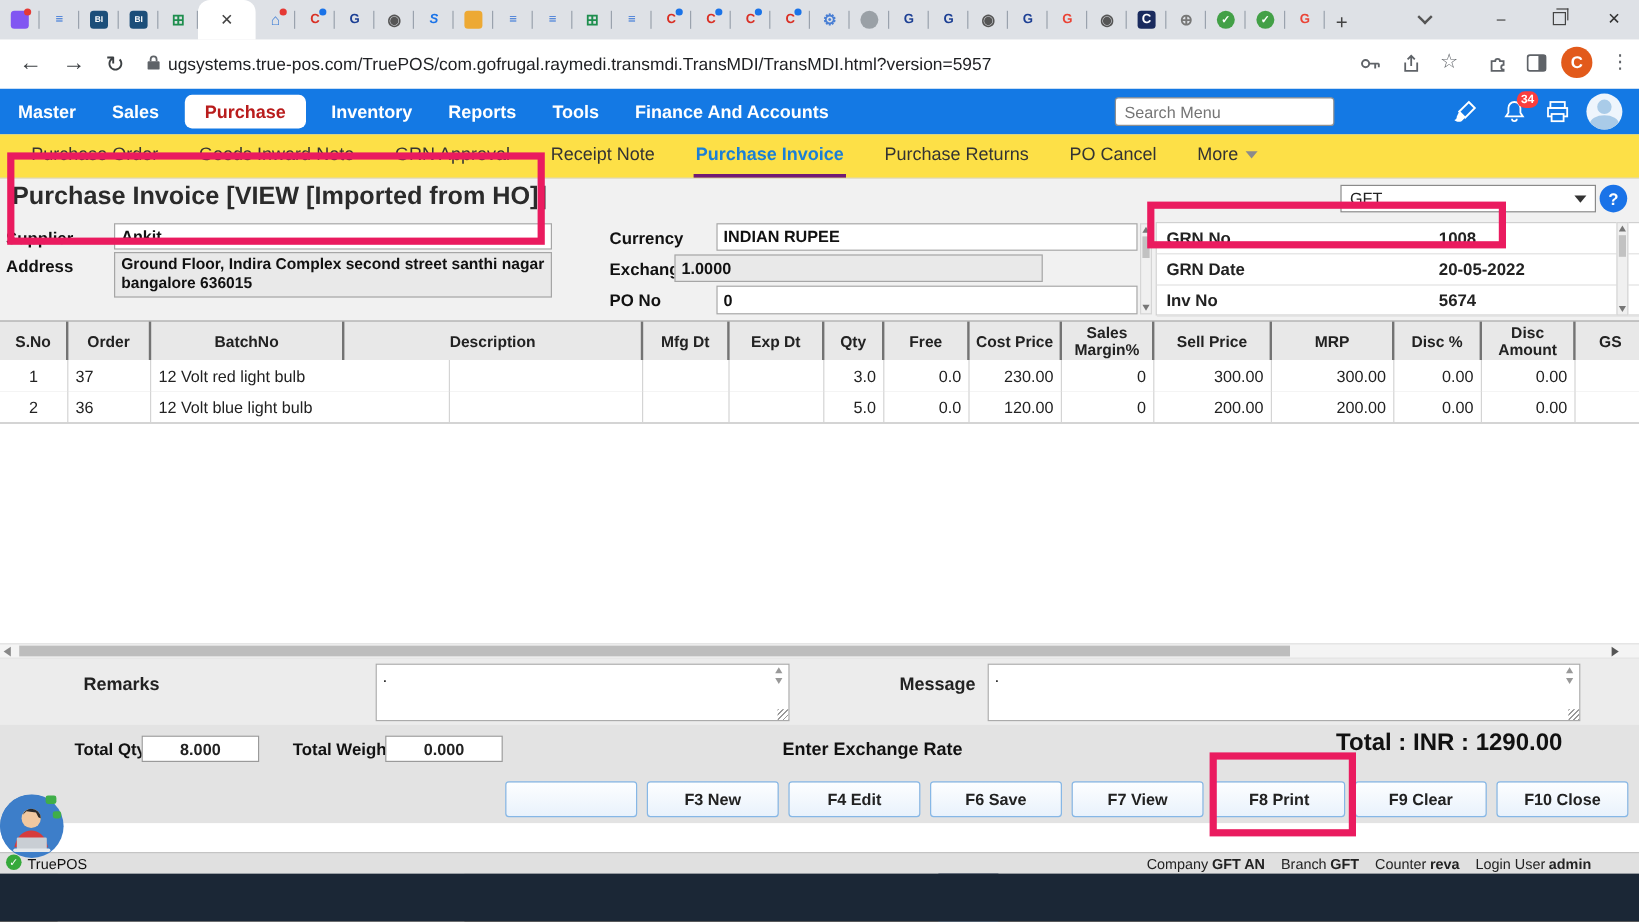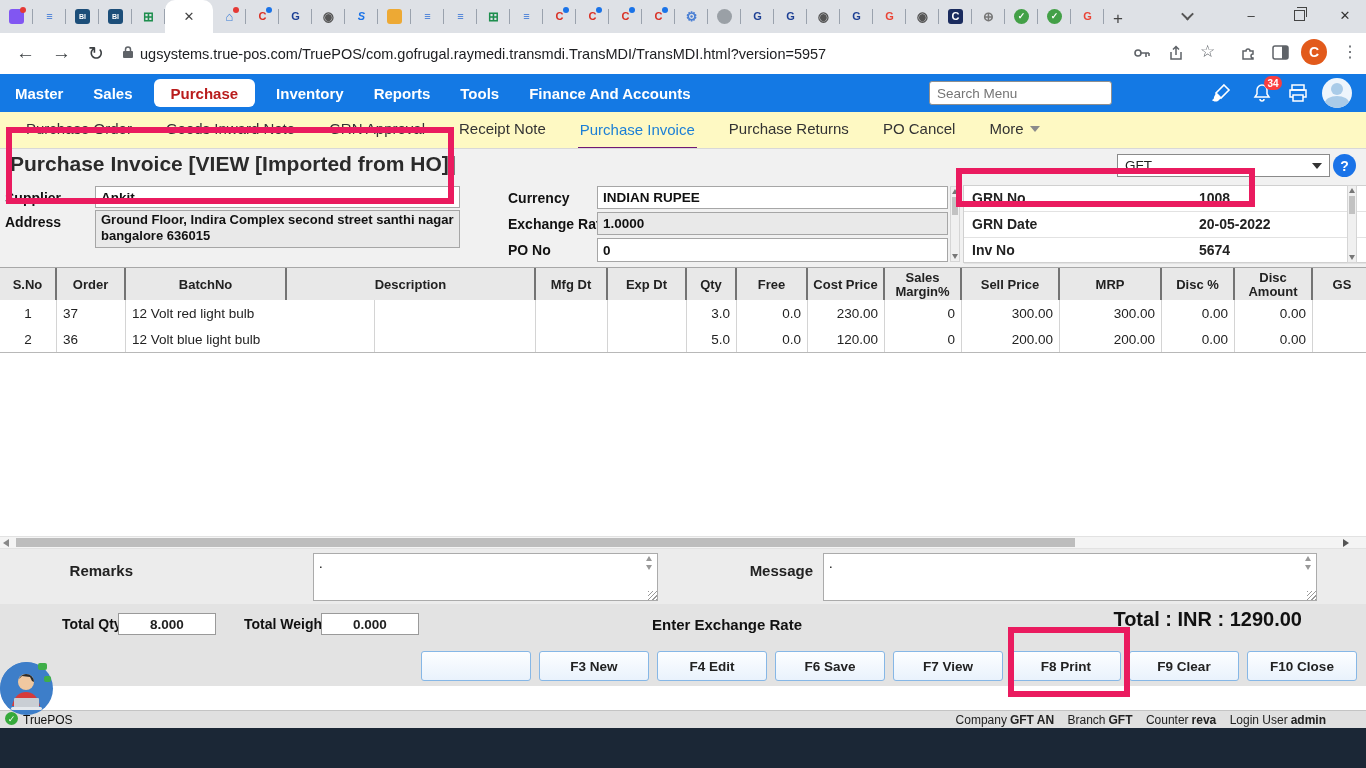--- a/index.html
+++ b/index.html
@@ -33,23 +33,23 @@
   .nav-item.active{background:#fff;color:#b91c1c;height:28px;border-radius:6px;margin:0 6px;padding:0 17px;}
   #menu-search{position:absolute;left:929px;top:81px;width:183px;height:24px;border:1px solid #8f8f8f;border-radius:3px;
      background:#fff;font-family:"Liberation Sans",sans-serif;font-size:13.5px;padding:0 7px;box-sizing:border-box;color:#555;}
   .nav-ic{position:absolute;top:82px;}
   #bellbadge{position:absolute;left:1264px;top:76px;min-width:12px;height:14px;padding:0 3px;border-radius:8px;
      background:#fa3e3e;color:#fff;font-size:10px;font-weight:bold;display:flex;align-items:center;justify-content:center;}
   #user-avatar{position:absolute;left:1322px;top:78px;width:30px;height:30px;border-radius:50%;background:#eef5fc;overflow:hidden;}
   #user-avatar .head{position:absolute;left:9px;top:5px;width:12px;height:12px;border-radius:50%;background:#a9cbe8;}
   #user-avatar .body{position:absolute;left:3px;top:18px;width:24px;height:14px;border-radius:50%;background:#a9cbe8;}
   
-  #subnav{left:0;top:112px;width:1366px;height:37px;background:#fef9c3;border-bottom:1px solid #d8d8d8;display:flex;align-items:center;padding-left:24px;box-sizing:border-box;}
+  #subnav{left:0;top:112px;width:1366px;height:37px;background:#fde047;border-bottom:1px solid #d8d8d8;display:flex;align-items:center;padding-left:24px;box-sizing:border-box;}
   .sub-item{font-size:15px;color:#333;margin-right:30px;height:36px;display:flex;align-items:center;cursor:pointer;border-bottom:3px solid transparent;box-sizing:border-box;padding:0 2px;}
-  .sub-item.active{color:#1b7fd6;font-weight:normal;border-bottom:1px solid #701a75;}
+  .sub-item.active{color:#1b7fd6;font-weight:bold;border-bottom:3px solid #701a75;}
   .down-arrow{display:inline-block;margin-left:6px;width:0;height:0;border-left:5px solid transparent;border-right:5px solid transparent;border-top:6px solid #8b8b8b;}
   
   #main-bg{left:0;top:149px;width:1366px;height:561px;background:#f1f1f1;}
   #grid-white{left:0;top:267px;width:1366px;height:269px;background:#fff;}
   #page-title{left:10px;top:152px;font-size:21px;font-weight:600;color:#2b2b2b;}
   #branch-select{left:1117px;top:154px;width:213px;height:23px;background:#fff;border:1px solid #8a8a8a;font-size:13.5px;display:flex;align-items:center;padding-left:7px;box-sizing:border-box;}
   #branch-select .sel-arrow{position:absolute;right:7px;top:8px;width:0;height:0;border-left:5px solid transparent;border-right:5px solid transparent;border-top:6px solid #333;}
   #help-btn{left:1333px;top:154px;width:23px;height:23px;border-radius:50%;background:#1a73e8;color:#fff;font-weight:bold;font-size:14px;display:flex;align-items:center;justify-content:center;}
   .flabel{position:absolute;font-size:14px;font-weight:bold;color:#111;}
   .finput{position:absolute;background:#fff;border:1px solid #a6a6a6;font-family:"Liberation Sans",sans-serif;
@@ -340,21 +340,21 @@
   <div id="help-btn" class="abs">?</div>
 
   <span class="flabel" style="left:5px;top:190px;">Supplier</span>
   <input class="finput" style="left: 95px; top: 186px; width: 365px; height: 22px;" value="Ankit">
   <span class="flabel" style="left:5px;top:214px;">Address</span>
   <div class="finput gray" style="left:95px;top:210px;width:365px;height:38px;font-size:13px;line-height:16px;">Ground Floor, Indira Complex second street santhi nagar bangalore 636015</div>
 
   <span class="flabel" style="left:508px;top:190px;">Currency</span>
   <input class="finput" style="left: 597px; top: 186px; width: 351px; height: 23px;" value="INDIAN RUPEE">
   <span class="flabel" style="left:508px;top:216px;">Exchange Rate</span>
-  <input class="finput gray" style="left: 597px; top: 212px; width: 351px; height: 23px;" value="1.0000">
+  <input class="finput gray" style="left: 562px; top: 212px; width: 307px; height: 23px;" value="1.0000">
   <span class="flabel" style="left:508px;top:242px;">PO No</span>
   <input class="finput" style="left: 597px; top: 238px; width: 351px; height: 24px;" value="0">
 
   <div class="mini-scroll" style="left:950px;top:186px;height:76px;">
     <span class="tri-u" style="top:2px;"></span>
       <span class="thumb" style="top:10px;height:18px;"></span>
       <span class="tri-d" style="bottom:2px;"></span>
   </div>
   <div id="grn-panel" class="abs">
       <div class="grn-row">

